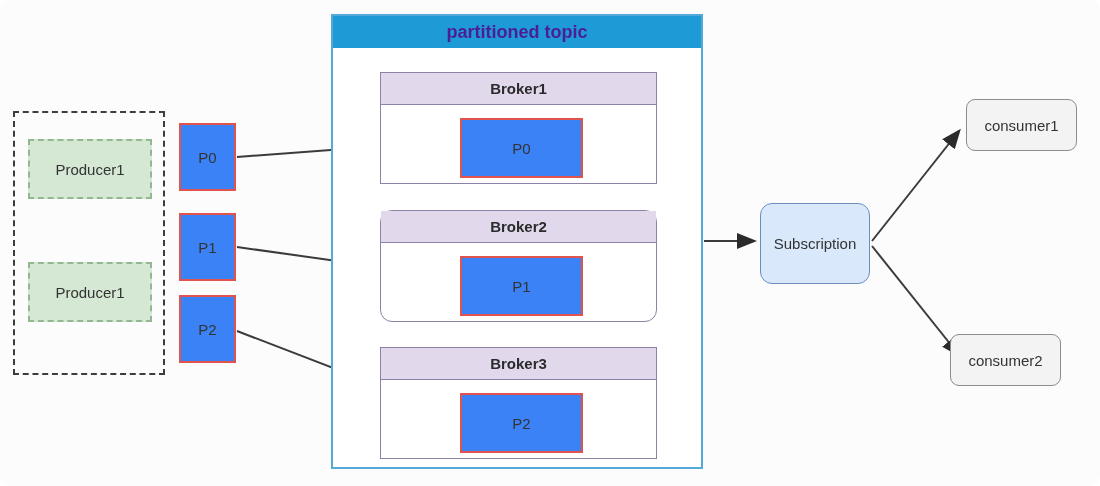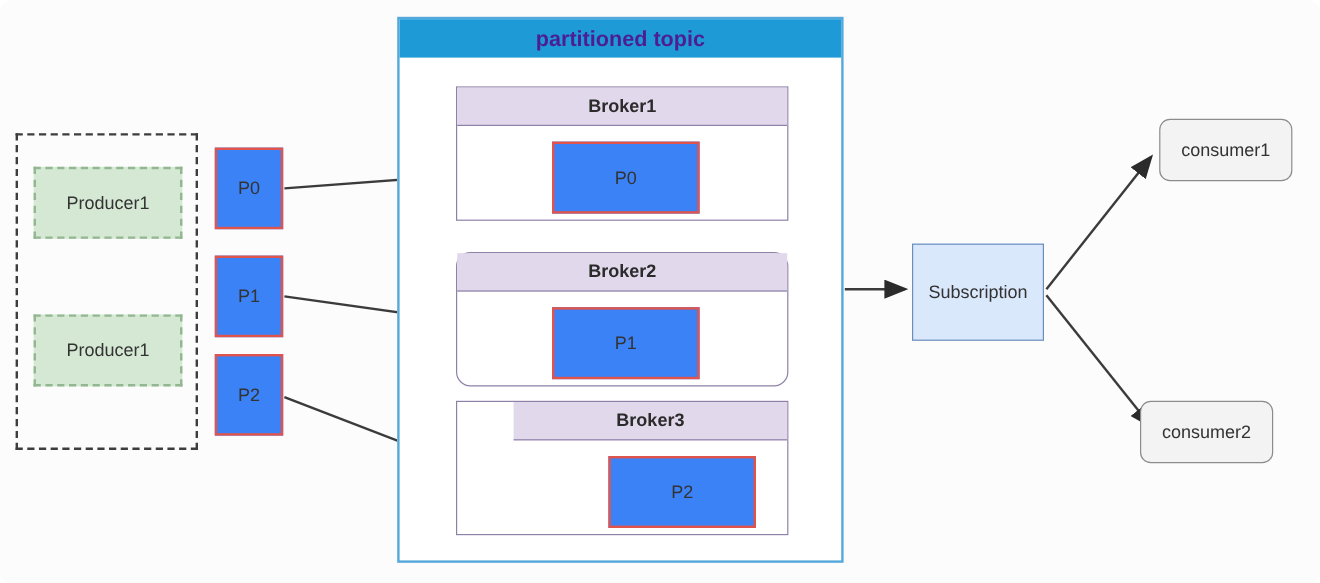--- a/index.html
+++ b/index.html
@@ -47,37 +47,37 @@
   }
   .topic-title { color: #4c1d95; font-weight: bold; font-size: 18px; text-align: right; }
 
   .broker {
     position: absolute; left: 47px; width: 277px; height: 112px;
     border: 1px solid #8e81a8; background: #ffffff;
     display: block; box-sizing: border-box;
   }
   .broker-1 { top: 56px; }
   .broker-2 { top: 194px; border-radius: 12px; }
-  .broker-3 { top: 318px; padding-left: 47px; }
+  .broker-3 { top: 331px; }
   .broker-header {
     height: 31px; background: #e2d8ec; border-bottom: 1px solid #8e81a8;
     display: flex; align-items: center; justify-content: center;
   }
   .broker-title { font-size: 15px; font-weight: bold; color: #2b2b2b; }
   .broker-body { position: relative; height: calc(100% - 32px); }
   .broker-partition {
     position: absolute; left: 79px; top: 13px;
     width: 119px; height: 56px;
     display: flex; align-items: center; justify-content: center;
   }
 
   
   .subscription {
     left: 760px; top: 203px; width: 110px; height: 81px;
-    background: #dae8fc; border: 1.5px solid #6c8ebf; border-radius: 0;
+    background: #dae8fc; border: 1.5px solid #6c8ebf; border-radius: 12px;
   }
 
   
   .consumer {
     width: 111px; height: 52px;
     background: #f4f3f3; border: 1.5px solid #8c8c8c; border-radius: 9px;
   }
   .consumer-1 { left: 966px; top: 99px; }
   .consumer-2 { left: 950px; top: 334px; }
 

